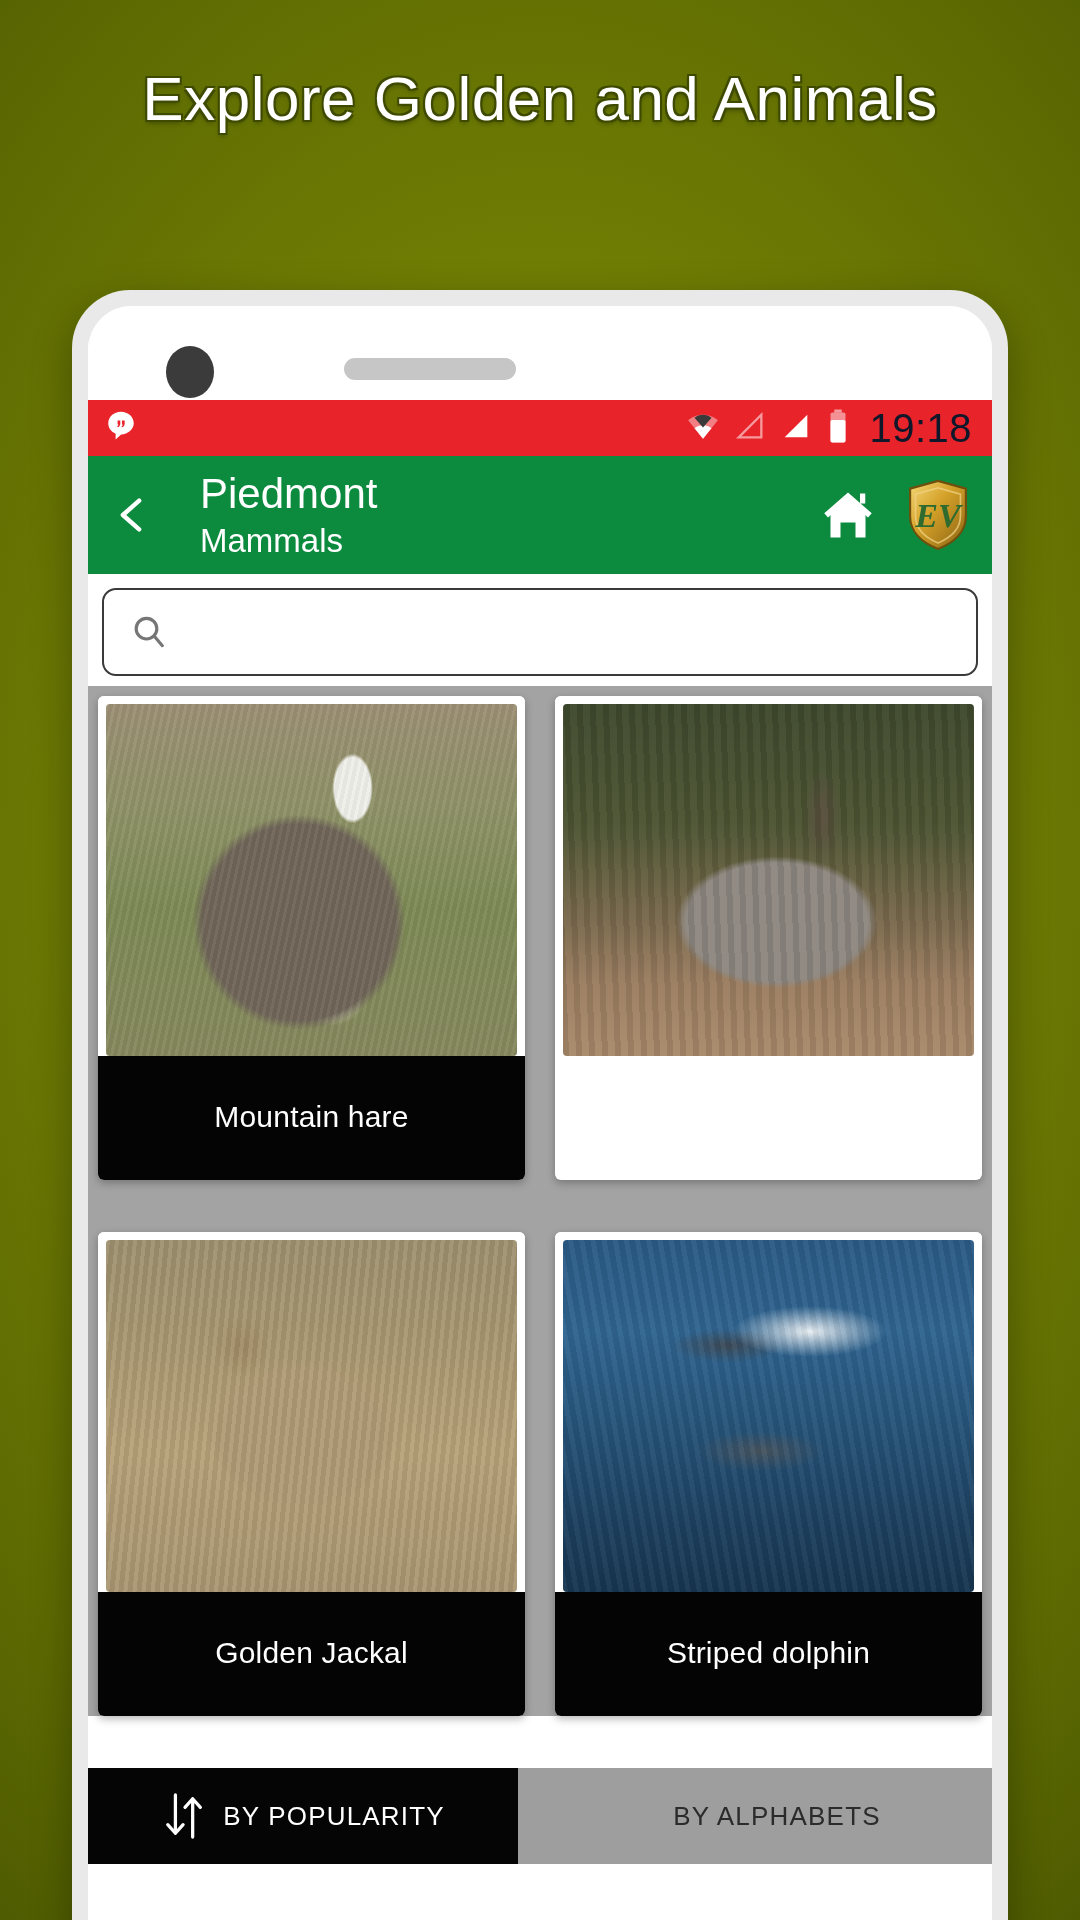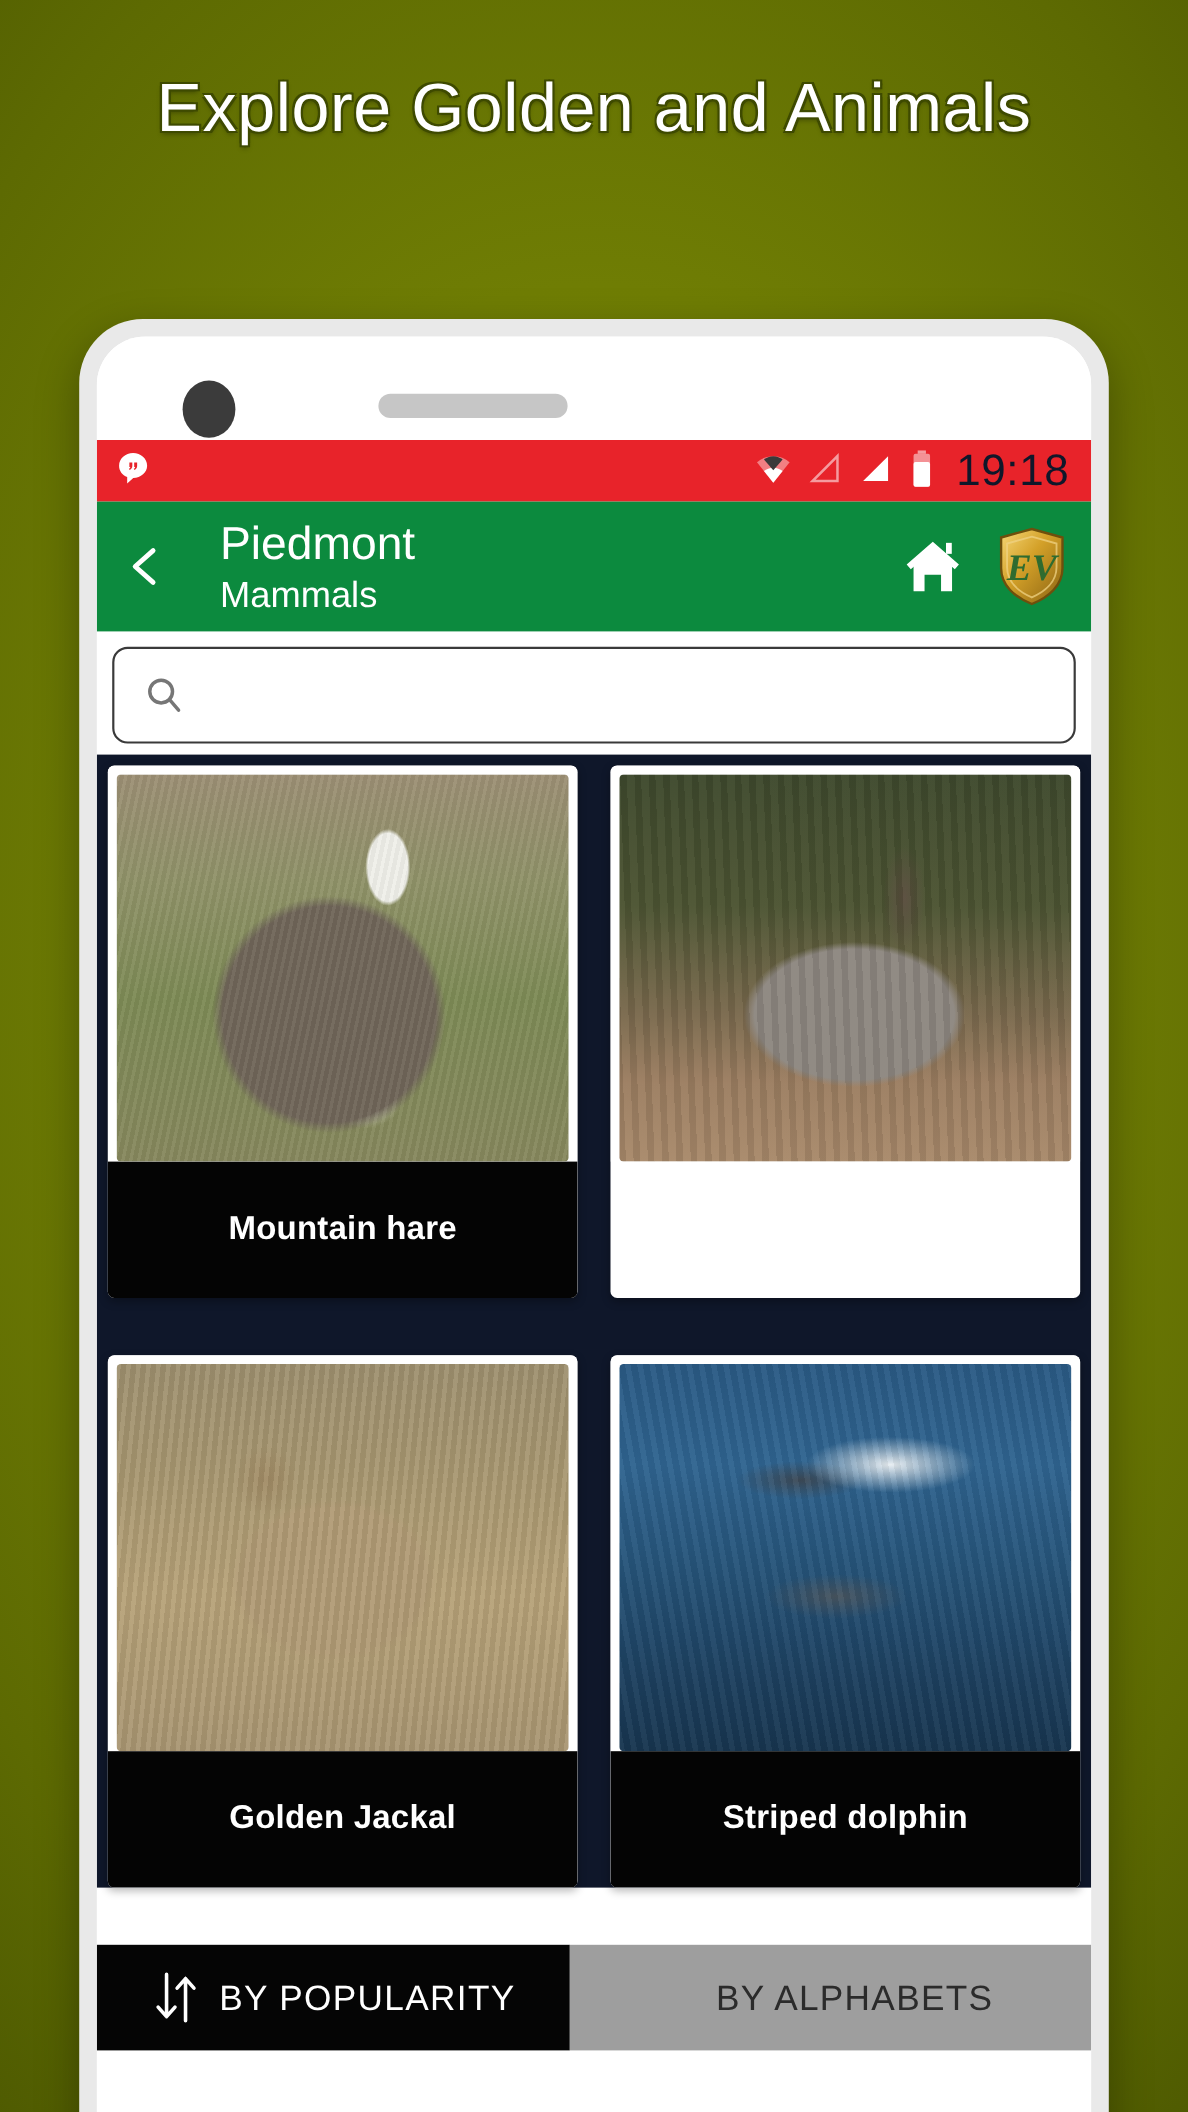--- a/index.html
+++ b/index.html
@@ -154,23 +154,22 @@
   }
   #search-box .mag { width: 42px; height: 42px; flex: none; display:flex; align-items:center; justify-content:center; }
   #search-input-text {
     margin-left: 16px;
     font-size: 30px;
     color: #9a9a9a;
   }
 
   
   #grid-area {
-    background: #0f172a;
+    background: #a3a3a3;
     padding: 10px 10px 0 10px;
-    font-weight: bold;
   }
   .grid-row {
     display: flex;
     gap: 30px;
     margin-bottom: 52px;
   }
   .card {
     flex: 1 1 0;
     background: #ffffff;
     border-radius: 6px;
@@ -252,21 +251,21 @@
     height: 96px;
     width: 100%;
     margin-top: 6px;
   }
   .sort-tab {
     flex: 1 1 0;
     display: flex;
     align-items: center;
     justify-content: center;
     gap: 14px;
-    font-size: 32px;
+    font-size: 26px;
     letter-spacing: 1.2px;
   }
   .sort-tab.active { background: #050505; color: #ffffff; }
   .sort-tab.inactive { background: #9e9e9e; color: #2b2b2b; padding-left: 44px; }
   .sort-icon { width: 48px; height: 56px; flex: none; display:flex; align-items:center; justify-content:center; }
 </style>
 </head>
 <body>
 
 <div id="stage">

